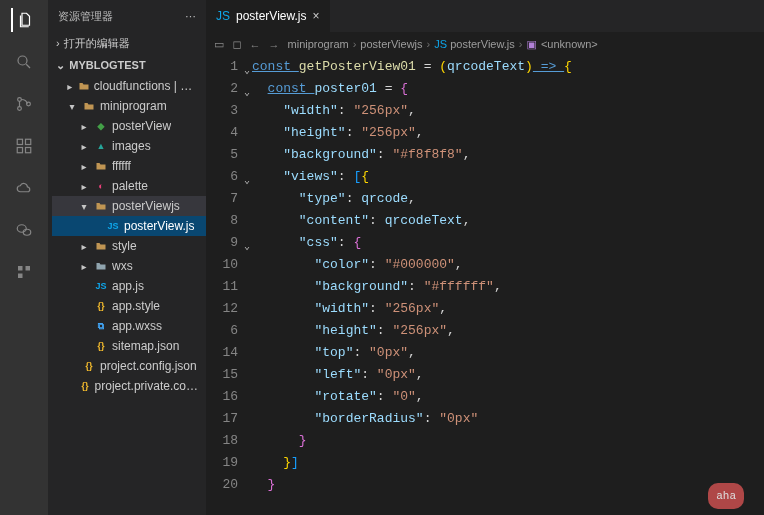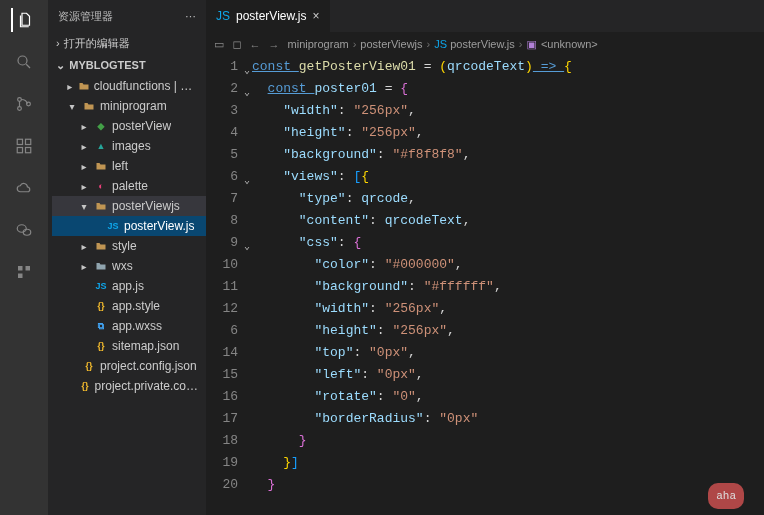--- a/index.html
+++ b/index.html
@@ -268,21 +268,21 @@
         <span class="ficon ic-img" style="font-size: 9px; font-weight: bold;">▲</span>
         <span class="label">images</span>
       </div>
       <div class="tree-item d2">
         <span class="arrow">▸</span>
         <span class="ficon ic-folder">
           <svg width="12" height="12" viewBox="0 0 24 24" fill="currentColor">
             <path d="M3 6h6l2 3h10v10H3z"></path>
           </svg>
         </span>
-        <span class="label">left</span>
+        <span class="label">ffffff</span>
       </div>
       <div class="tree-item d2">
         <span class="arrow">▸</span>
         <span class="ficon ic-pal" style="font-size: 9px; font-weight: bold;">◐</span>
         <span class="label">palette</span>
       </div>
       <div class="tree-item d2 selected">
         <span class="arrow">▾</span>
         <span class="ficon ic-folder-open">
           <svg width="12" height="12" viewBox="0 0 24 24" fill="currentColor">

